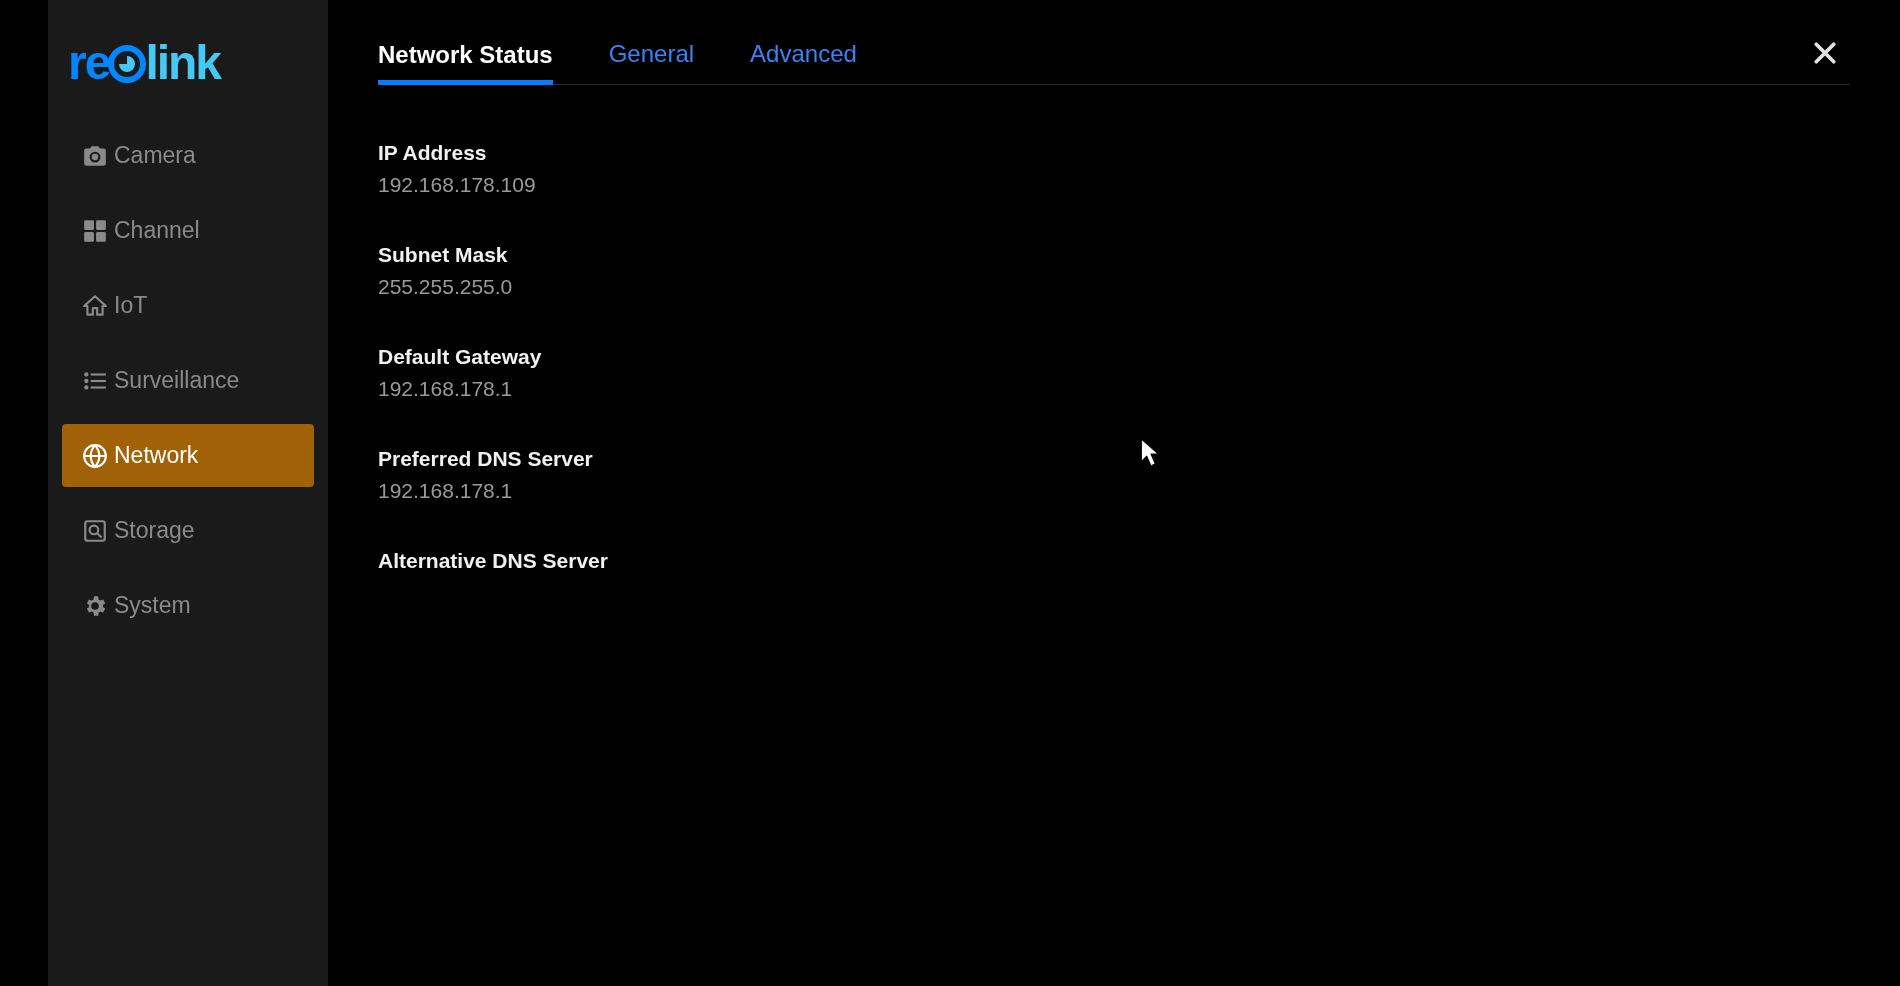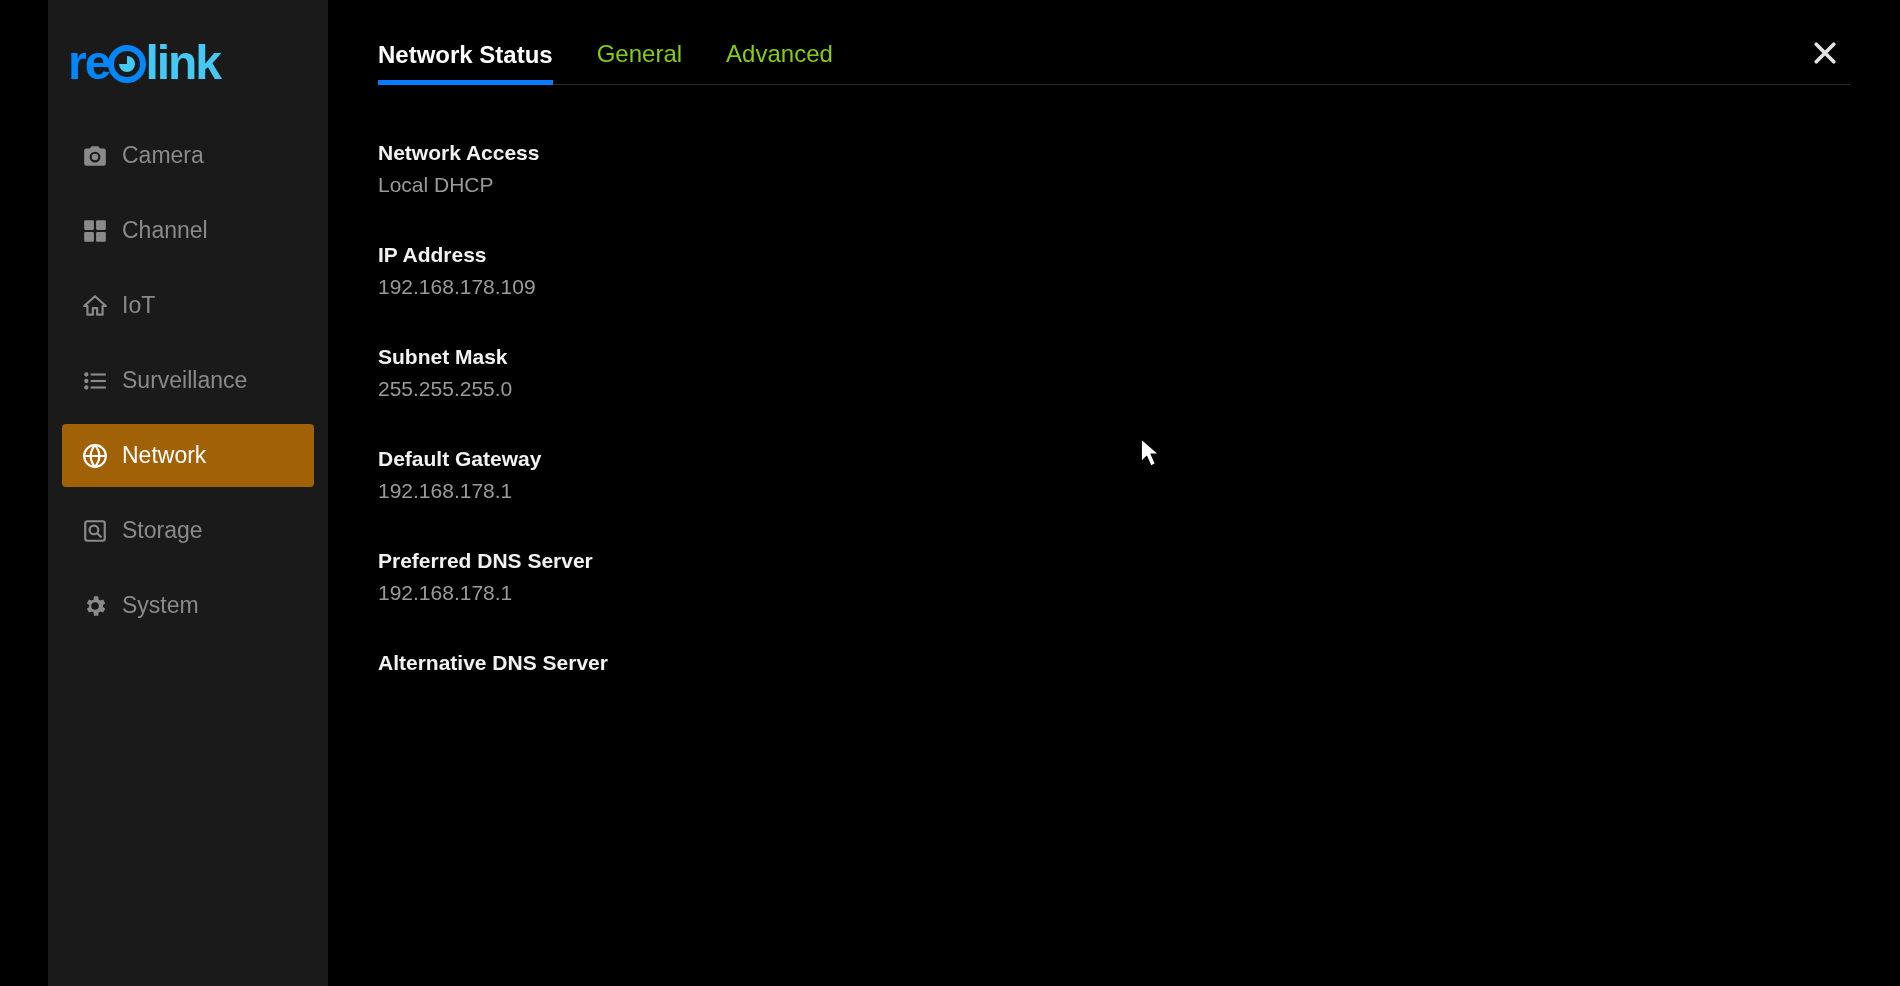--- a/index.html
+++ b/index.html
@@ -49,21 +49,21 @@
   .logo-link { color: #46c8f5; }
 
   .nav {
     display: flex;
     flex-direction: column;
     flex: 1;
   }
   .nav-item {
     display: flex;
     align-items: center;
-    gap: 14px;
+    gap: 6px;
     padding: 18px 20px;
     cursor: pointer;
     font-size: 23px;
     color: #8a8a8a;
     margin: 6px 14px;
     border-radius: 4px;
   }
   .nav-item.active {
     background: #a16207;
     color: #fff;
@@ -89,28 +89,28 @@
     top: 0;
     right: 0;
     height: 100%;
     background: #000;
     padding: 28px 50px 0 50px;
   }
 
   .tabs {
     display: flex;
     align-items: center;
-    gap: 44px;
+    gap: 56px;
     border-bottom: 1px solid #2d2d2d;
     position: relative;
   }
   .tab {
     padding: 12px 0 16px 0;
     font-size: 24px;
-    color: #84cc16;
+    color: #3b82f6;
     cursor: pointer;
     font-weight: 500;
   }
   .tab.active {
     color: #fff;
     font-weight: 600;
     border-bottom: 5px solid #0a7aff;
     margin-bottom: -1px;
     padding-bottom: 11px;
   }
@@ -255,24 +255,20 @@
       <span>
         <svg viewBox="0 0 24 24" width="30" height="30">
             <path d="M5 5 L19 19 M19 5 L5 19" stroke="currentColor" stroke-width="3" stroke-linecap="round"></path>
           </svg>
       </span>
     </div>
   </div>
 
   <div class="content">
     <div class="field">
-      <div class="field-label">Network Access</div>
-      <div class="field-value">Local DHCP</div>
-    </div>
-    <div class="field">
       <div class="field-label">IP Address</div>
       <div class="field-value">192.168.178.109</div>
     </div>
     <div class="field">
       <div class="field-label">Subnet Mask</div>
       <div class="field-value">255.255.255.0</div>
     </div>
     <div class="field">
       <div class="field-label">Default Gateway</div>
       <div class="field-value">192.168.178.1</div>

